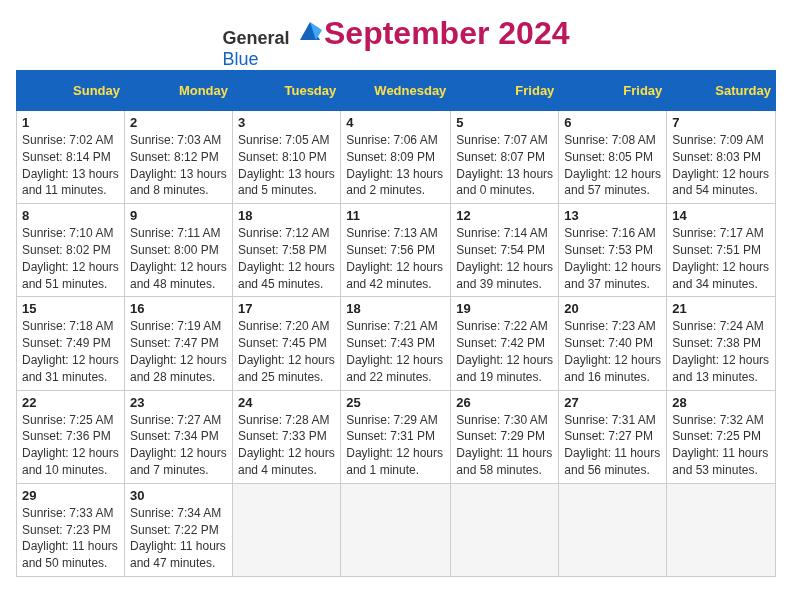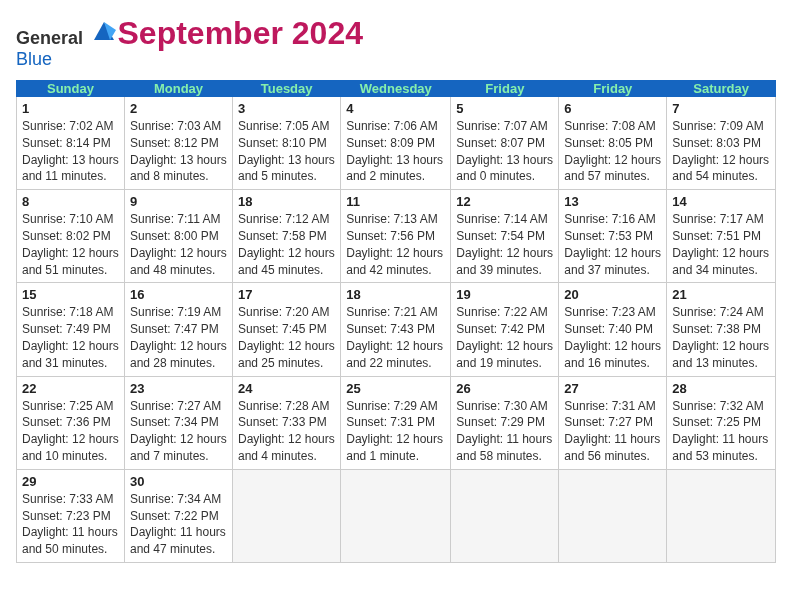--- a/index.html
+++ b/index.html
@@ -10,22 +10,21 @@
       height: 612px;
       overflow: hidden;
     }
     .container {
       width: 792px;
       padding: 16px 16px 8px 16px;
     }
     .header {
       display: flex;
       align-items: flex-start;
-      justify-content: flex-start;
-      margin-bottom: 10px;
+      justify-content: center;
     }
     .logo {
       display: flex;
       align-items: center;
     }
     .logo-text-general {
       font-size: 18px;
       font-weight: bold;
       color: #333;
     }
@@ -52,25 +51,25 @@
       font-size: 15px;
       color: #555;
     }
     table {
       width: 100%;
       border-collapse: collapse;
       font-size: 10.5px;
     }
     thead tr th {
       background-color: #1565c0;
-      color: #86efac;
-      padding: 0 4px;
+      color: #fde047;
+      padding: 12px 4px;
       font-size: 13px;
       font-weight: bold;
-      text-align: center;
+      text-align: right;
       border: 1px solid #1565c0;
     }
     tbody tr td {
       border: 1px solid #ccc;
       vertical-align: top;
       padding: 4px 5px;
       height: 82px;
       width: 113px;
     }
     tbody tr td.empty {

